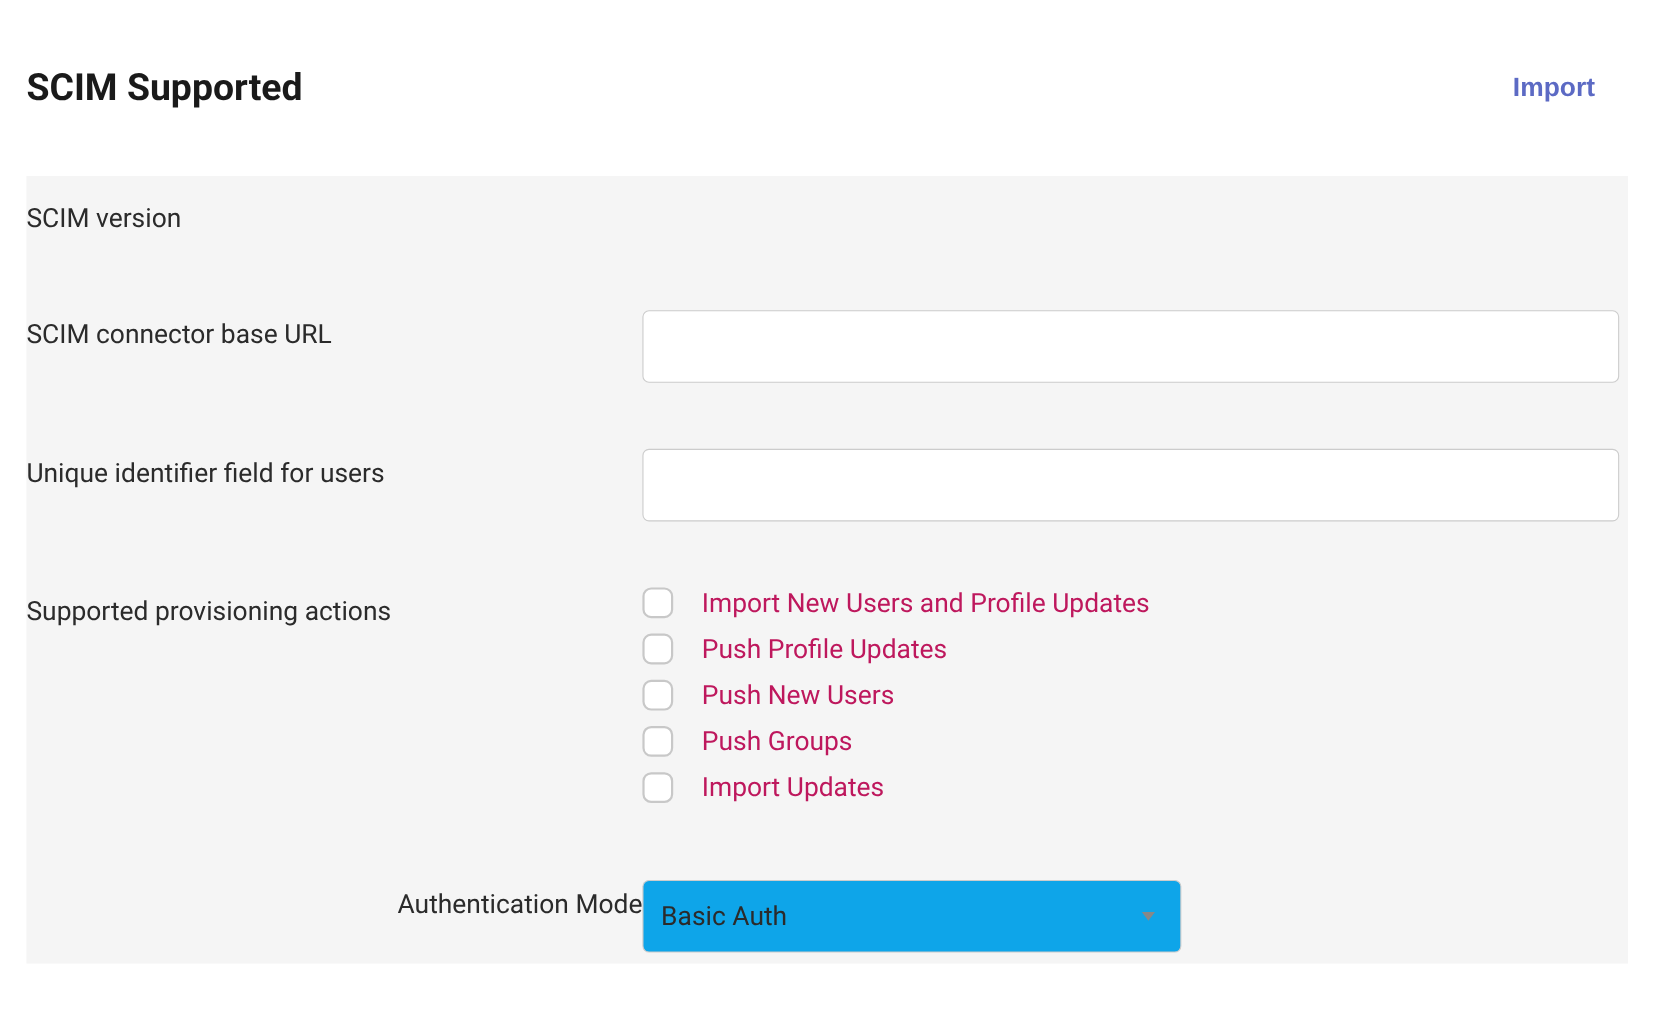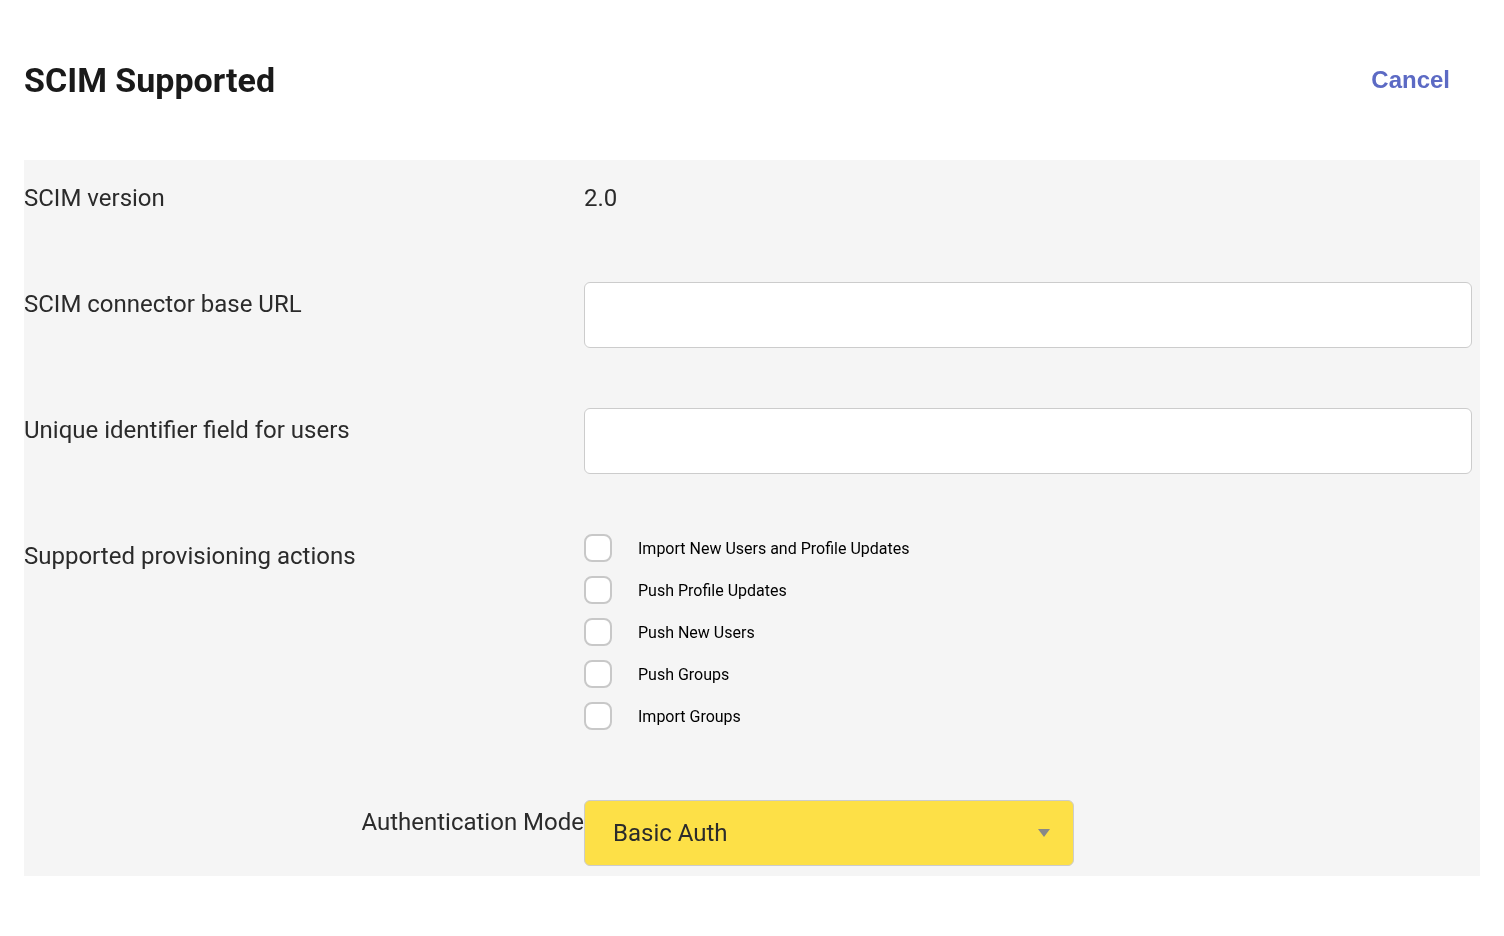--- a/index.html
+++ b/index.html
@@ -87,35 +87,35 @@
     .checkbox-box {
       width: 28px;
       height: 28px;
       border: 2px solid #c8c8c8;
       border-radius: 8px;
       background: #ffffff;
       cursor: pointer;
       flex-shrink: 0;
     }
     .checkbox-label {
-      font-size: 16px;
-      color: #000000;
+      font-size: 24px;
+      color: #be185d;
     }
     .select-wrapper {
       position: relative;
       width: 490px;
     }
     .select-input {
       width: 100%;
       height: 66px;
       border: 1px solid #cccccc;
       border-radius: 6px;
-      background: #fde047;
-      font-size: 24px;
-      padding: 0 50px 0 28px;
+      background: #0ea5e9;
+      font-size: 24px;
+      padding: 0 50px 0 16px;
       cursor: pointer;
       appearance: none;
       -webkit-appearance: none;
       display: flex;
       align-items: center;
       color: #2b2b2b;
     }
     .select-caret {
       position: absolute;
       right: 24px;
@@ -138,30 +138,27 @@
       margin-top: 50px;
       text-align: right;
     }
   </style>
 </head>
 <body>
 
 <div class="container">
   <div class="header">
     <h1 class="title">SCIM Supported</h1>
-    <button class="cancel-btn">Cancel</button>
+    <button class="cancel-btn">Import</button>
   </div>
 
   <div class="form-panel">
 
     <div class="form-row">
       <div class="form-label">SCIM version</div>
-      <div class="form-value">
-        <div class="static-value">2.0</div>
-      </div>
     </div>
 
     <div class="form-row row-spacing-large">
       <div class="form-label">SCIM connector base URL</div>
       <div class="form-value">
         <input type="text" class="text-input" value="" style="">
       </div>
     </div>
 
     <div class="form-row row-spacing-medium">
@@ -186,21 +183,21 @@
           <div class="checkbox-item">
             <div class="checkbox-box"></div>
             <span class="checkbox-label">Push New Users</span>
           </div>
           <div class="checkbox-item">
             <div class="checkbox-box"></div>
             <span class="checkbox-label">Push Groups</span>
           </div>
           <div class="checkbox-item">
             <div class="checkbox-box"></div>
-            <span class="checkbox-label">Import Groups</span>
+            <span class="checkbox-label">Import Updates</span>
           </div>
         </div>
       </div>
     </div>
 
     <div class="form-row row-spacing-xl">
       <div class="form-label">Authentication Mode</div>
       <div class="form-value">
         <div class="select-wrapper">
           <div class="select-input">Basic Auth</div>

